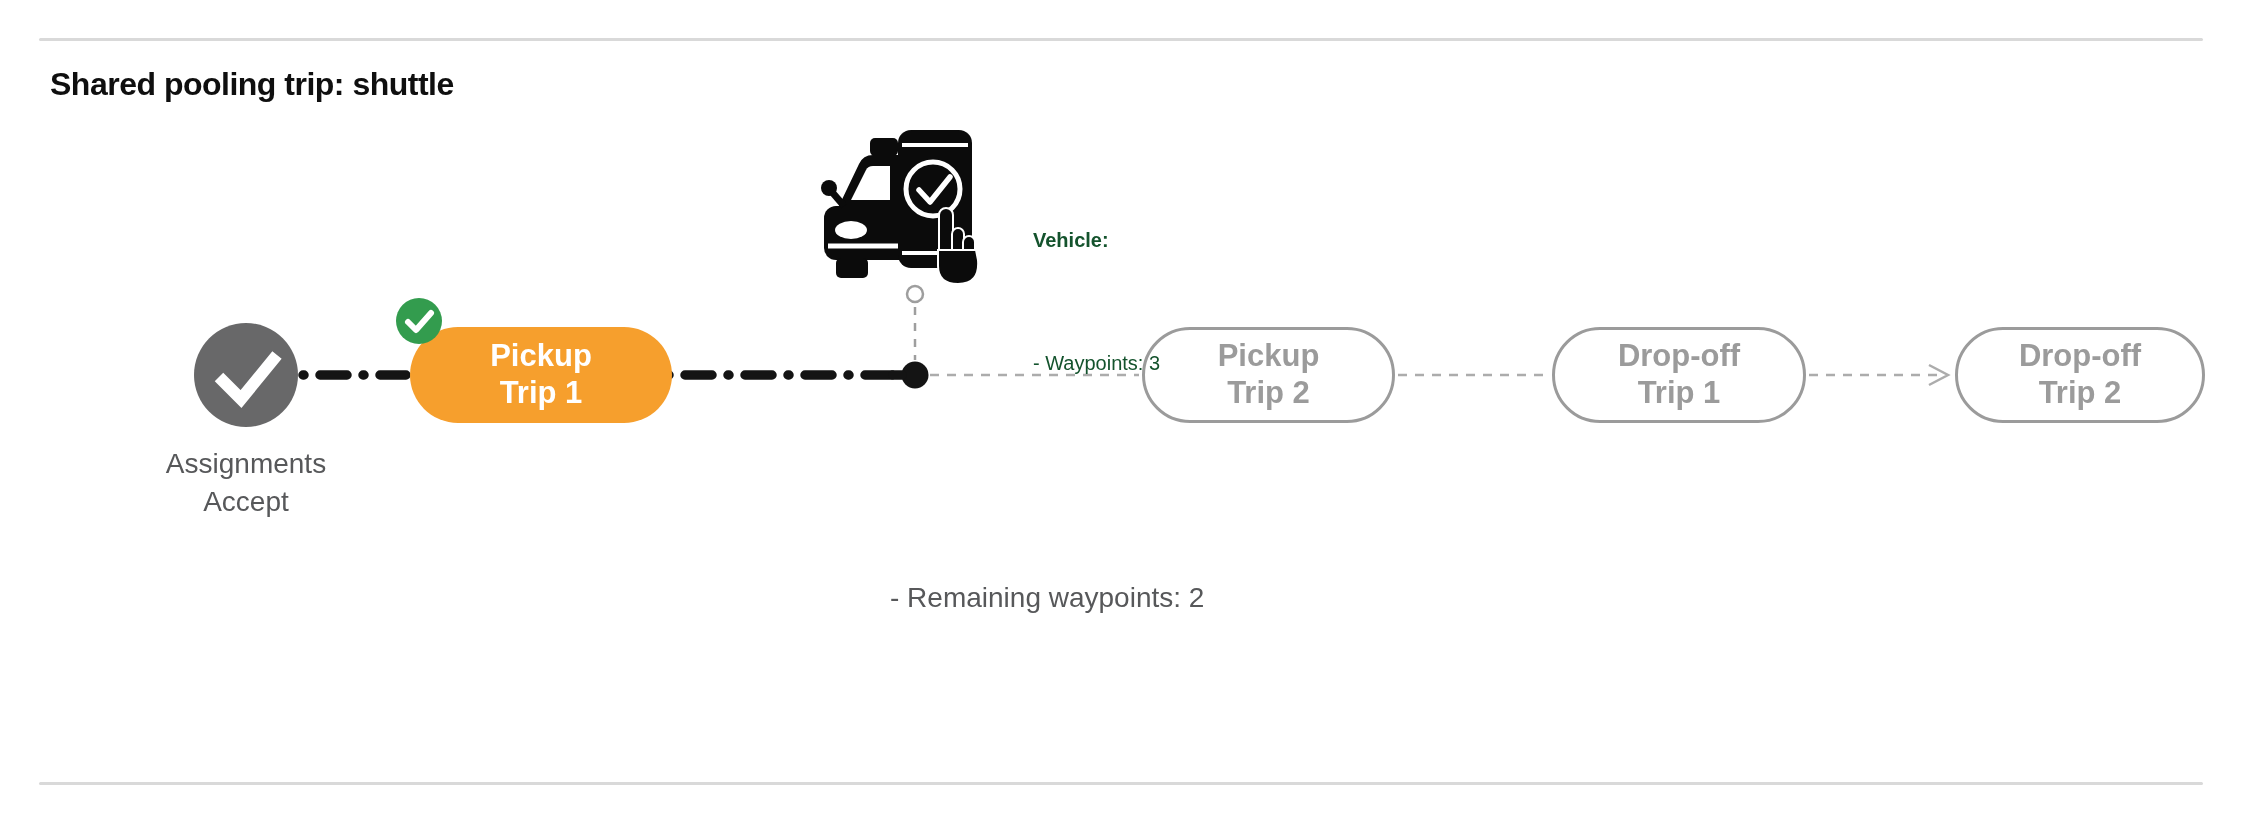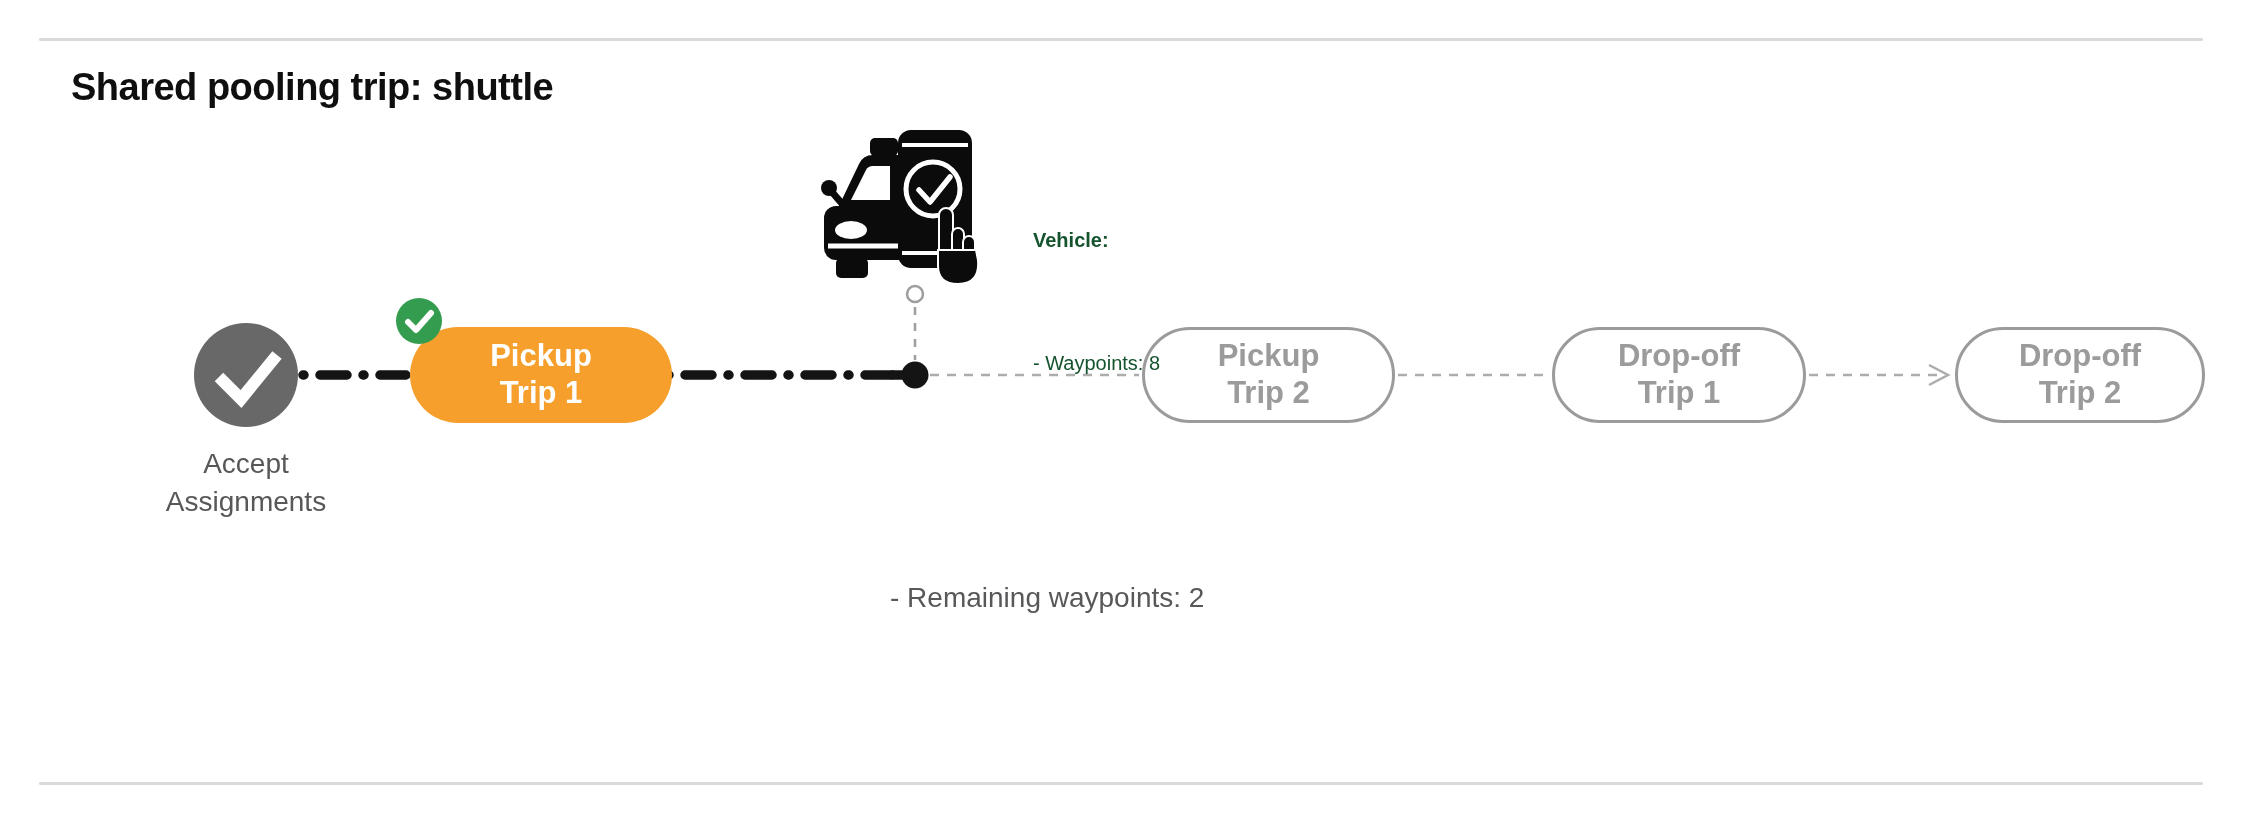--- a/index.html
+++ b/index.html
@@ -7,22 +7,22 @@
     position:relative;
     width:2245px;height:825px;
     background:#fff;
     font-family:"Liberation Sans","DejaVu Sans",sans-serif;
     overflow:hidden;
   }
   .rule{position:absolute;left:39px;width:2164px;height:3px;background:#d9d9d9;border-radius:2px;}
   .rule.top{top:38px;}
   .rule.bottom{top:782px;}
   .page-title{
-    position:absolute;left:71px;top:66px;
-    font-size:38px;font-weight:700;color:#0f0f0f;letter-spacing:-0.5px;
+    position:absolute;left:50px;top:66px;
+    font-size:32px;font-weight:700;color:#0f0f0f;letter-spacing:-0.5px;
   }
   .svg-layer{position:absolute;left:0;top:0;width:2245px;height:825px;}
   .pill{
     position:absolute;top:327px;height:96px;
     border-radius:48px;
     display:flex;flex-direction:column;align-items:center;justify-content:center;
     font-size:31px;font-weight:700;line-height:1.18;text-align:right;
     box-sizing:border-box;
   }
   .pill.current{background:#f69f2d;color:#ffffff;}
@@ -123,27 +123,27 @@
     <span>Drop-off</span>
     <span>Trip 2</span>
   </div>
 
   <svg class="badge-layer" viewBox="0 0 50 50">
     <circle cx="25" cy="25" r="23" fill="#339c4e"></circle>
     <path d="M14 26 L22 34 L37 17" stroke="#ffffff" stroke-width="6" fill="none" stroke-linecap="round" stroke-linejoin="round"></path>
   </svg>
 
   <div class="start-label">
+    <div>Assignments</div>
     <div>Accept</div>
-    <div>Assignments</div>
   </div>
 
   <div class="vehicle-info">
     <div class="lbl">Vehicle:</div>
-    <div>- Waypoints: 8</div>
+    <div>- Waypoints: 3</div>
   </div>
 
   <div class="trip-status">
     <div>- Remaining waypoints: 2</div>
     
     
     
   </div>
 
 </div>

